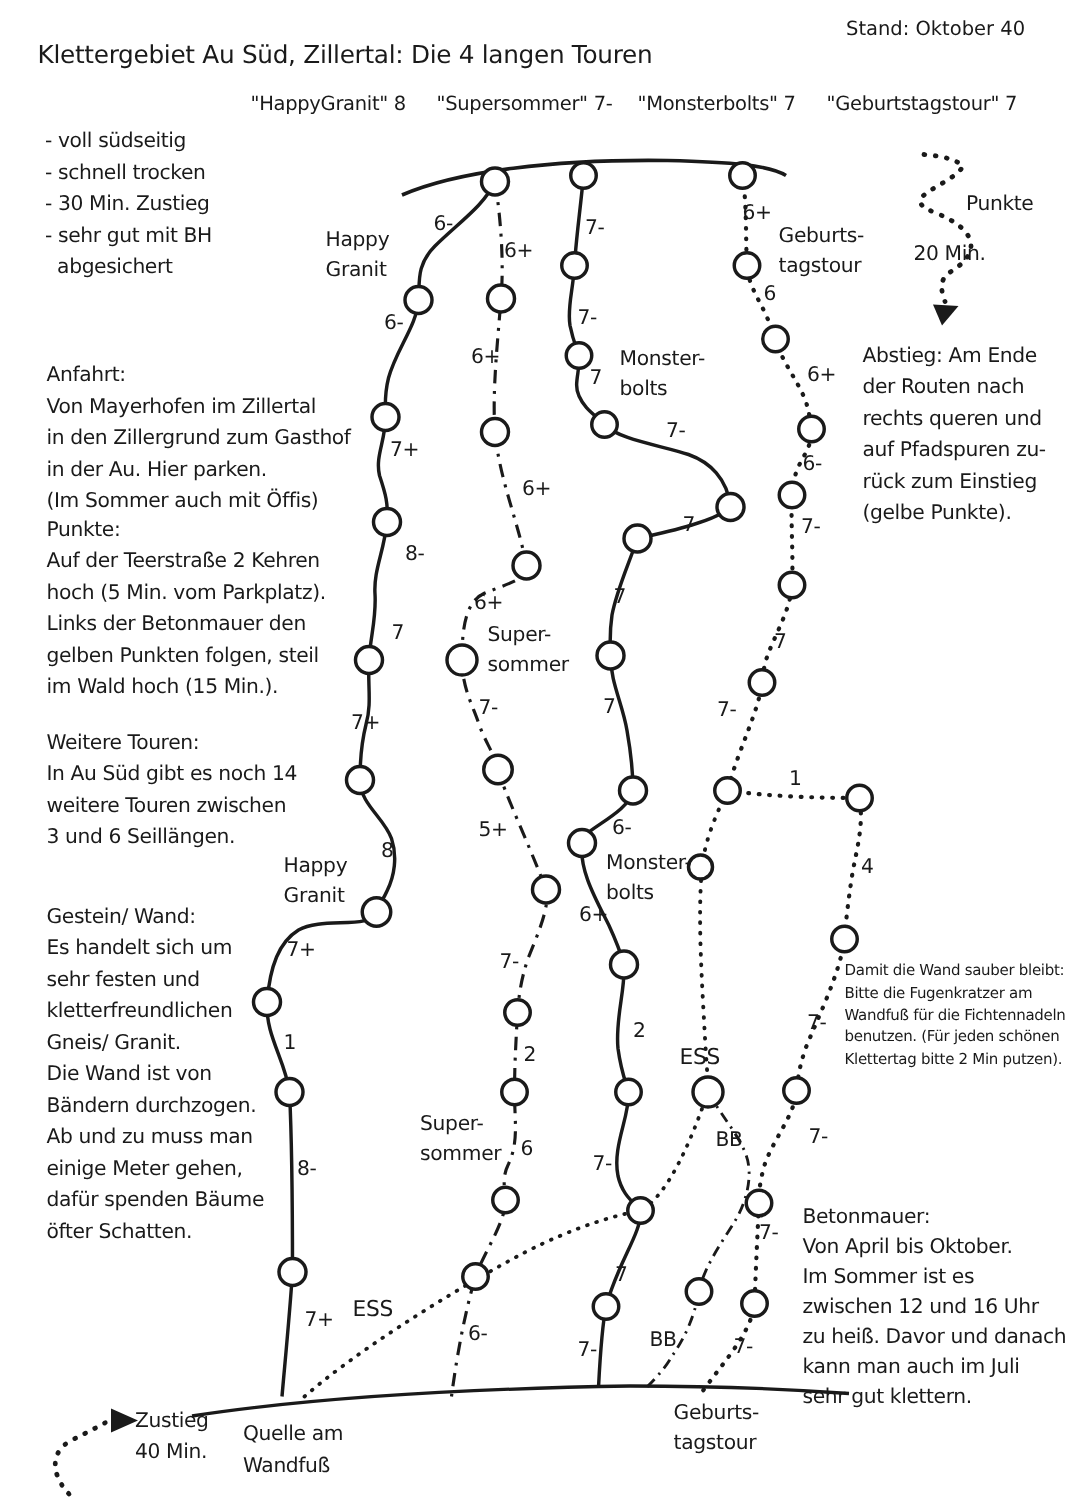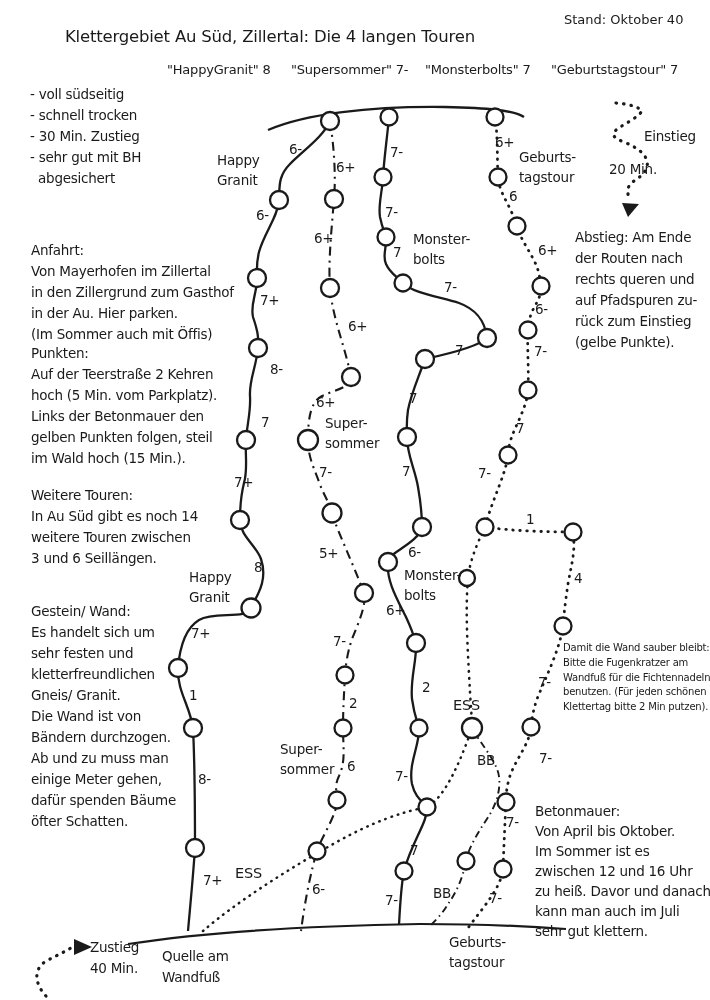--- a/index.html
+++ b/index.html
@@ -1,21 +1,21 @@
 <!DOCTYPE html>
 <html><head>
 <meta charset="utf-8">
 <style>
   html,body{margin:0;padding:0;background:#e8e8e8;}
   .page{
     position:relative;width:710px;height:1000px;background:#ffffff;
     font-family:"DejaVu Sans",sans-serif;color:#1a1a1a;overflow:hidden;margin:0 auto;
   }
   .topo-svg{position:absolute;left:0;top:0;width:710px;height:1000px;}
-  .title{position:absolute;font-size:16.5px;letter-spacing:-0.2px;white-space:pre;margin-left:40px;}
+  .title{position:absolute;font-size:16.5px;letter-spacing:-0.2px;white-space:pre;}
   .stand{position:absolute;font-size:13px;white-space:pre;}
   .rhead{position:absolute;font-size:13px;letter-spacing:-0.2px;white-space:pre;}
   .txt{position:absolute;font-size:13.5px;line-height:21px;letter-spacing:-0.25px;white-space:pre;}
   .txt .bt{display:block;}
   .small{font-size:10px;line-height:14.8px;letter-spacing:-0.2px;}
   .jz{line-height:20px;}
   .g{position:absolute;font-size:13.5px;letter-spacing:-0.3px;white-space:pre;}
   .rname{position:absolute;font-size:13.5px;line-height:19.5px;letter-spacing:-0.2px;white-space:pre;}
   .stroke{fill:none;stroke:#1a1a1a;}
 </style>
@@ -140,21 +140,21 @@
 - schnell trocken
 - 30 Min. Zustieg
 - sehr gut mit BH
   abgesichert</div>
 
   <div class="txt" style="left:31px;top:240px"><span class="bt">Anfahrt:</span><span>Von Mayerhofen im Zillertal
 in den Zillergrund zum Gasthof
 in der Au. Hier parken.
 (Im Sommer auch mit Öffis)</span></div>
 
-  <div class="txt" style="left:31px;top:343px"><span class="bt">Punkten:</span><span>Auf der Teerstraße 2 Kehren
+  <div class="txt" style="left:31px;top:343px"><span class="bt">Punkte:</span><span>Auf der Teerstraße 2 Kehren
 hoch (5 Min. vom Parkplatz).
 Links der Betonmauer den
 gelben Punkten folgen, steil
 im Wald hoch (15 Min.).</span></div>
 
   <div class="txt" style="left:31px;top:485px"><span class="bt">Weitere Touren:</span><span>In Au Süd gibt es noch 14
 weitere Touren zwischen
 3 und 6 Seillängen.</span></div>
 
   <div class="txt" style="left:31px;top:601px"><span class="bt">Gestein/ Wand:</span><span>Es handelt sich um
@@ -162,21 +162,21 @@
 kletterfreundlichen
 Gneis/ Granit.
 Die Wand ist von
 Bändern durchzogen.
 Ab und zu muss man
 einige Meter gehen,
 dafür spenden Bäume
 öfter Schatten.</span></div>
 
 
-  <div class="txt" style="left:644px;top:127px;line-height:18px">Einstieg</div>
+  <div class="txt" style="left:644px;top:127px;line-height:18px">Punkte</div>
   <div class="txt" style="left:609px;top:160px;line-height:18px">20 Min.</div>
 
   <div class="txt" style="left:575px;top:227px">Abstieg: Am Ende
 der Routen nach
 rechts queren und
 auf Pfadspuren zu-
 rück zum Einstieg
 (gelbe Punkte).</div>
 
 

